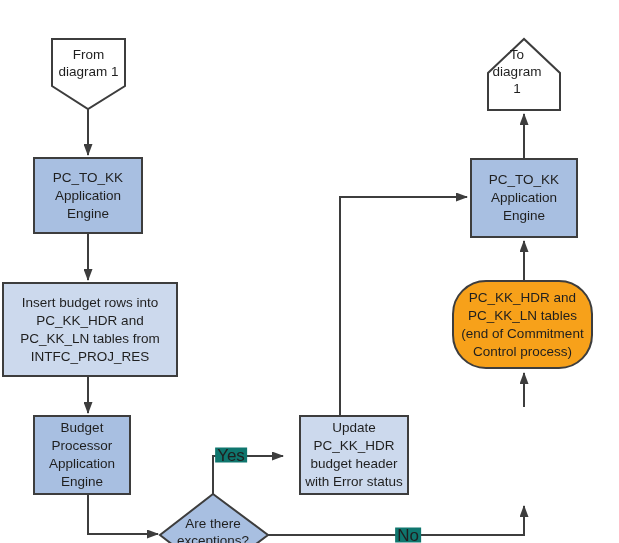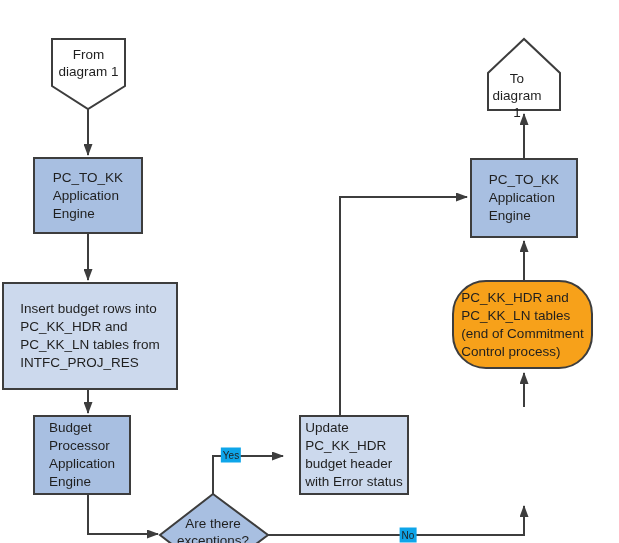--- a/index.html
+++ b/index.html
@@ -11,32 +11,32 @@
     margin-top:36px;
   }
   svg.layer{position:absolute;left:0;top:0;}
   .conn{fill:none;stroke:var(--line,#3d3d3d);stroke-width:2;}
   .arrowhead{fill:var(--line,#3d3d3d);}
   .pent{fill:#ffffff;stroke:var(--border,#3d3d3d);stroke-width:2;}
   .diamond-shape{fill:var(--medium-blue,#a8bfe1);stroke:var(--border,#3d3d3d);stroke-width:2;}
   .node{
     position:absolute;box-sizing:border-box;
     display:flex;align-items:center;justify-content:center;
-    font-size:13.5px;line-height:18px;
+    text-align:center;font-size:13.5px;line-height:18px;
   }
   .rect{border:2px solid var(--border,#3d3d3d);}
   .medium{background:var(--medium-blue,#a8bfe1);}
   .light{background:var(--light-blue,#ccd9ed);}
   .orange{background:var(--orange,#f7a11a);border:2px solid var(--border,#3d3d3d);border-radius:34px;}
   .shape-text{position:absolute;display:flex;align-items:center;justify-content:center;
     text-align:center;font-size:13.5px;line-height:17px;}
   .lbl{white-space:pre-line;}
   .edge-label{
     position:absolute;transform:translate(-50%,-50%);
-    background:#0ea5e9;padding:0 2px;font-size:10px;line-height:15px;
+    background:#0f766e;padding:0 2px;font-size:17px;line-height:15px;
   }
 </style>
 </head>
 <body>
 
 <div class="canvas">
 
   <svg class="layer" width="619" height="543">
     <defs>
       <marker id="arrow" markerUnits="userSpaceOnUse" markerWidth="12" markerHeight="9" refX="11" refY="4.5" orient="auto">
@@ -64,21 +64,21 @@
     <span class="lbl">From
 diagram 1</span>
   </div>
 
   <div class="node rect medium" style="left:33px;top:121px;width:110px;height:77px">
     <span class="lbl">PC_TO_KK
 Application
 Engine</span>
   </div>
 
-  <div class="node rect light" style="left:2px;top:246px;width:176px;height:108px">
+  <div class="node rect light" style="left:2px;top:246px;width:176px;height:95px">
     <span class="lbl">Insert budget rows into
 PC_KK_HDR and
 PC_KK_LN tables from
 INTFC_PROJ_RES</span>
   </div>
 
   <div class="node rect medium" style="left:33px;top:379px;width:98px;height:80px">
     <span class="lbl">Budget
 Processor
 Application
@@ -104,21 +104,21 @@
 (end of Commitment
 Control process)</span>
   </div>
 
   <div class="node rect medium" style="left:470px;top:122px;width:108px;height:80px">
     <span class="lbl">PC_TO_KK
 Application
 Engine</span>
   </div>
 
-  <div class="shape-text" style="left:488px;top:40px;width:58px;height:38px">
+  <div class="shape-text" style="left:488px;top:16px;width:58px;height:38px">
     <span class="lbl">To
 diagram 1</span>
   </div>
 
   <span class="edge-label" style="left:231px;top:419px">Yes</span>
   <span class="edge-label" style="left:408px;top:499px">No</span>
 
 </div>
 
 </body></html>

